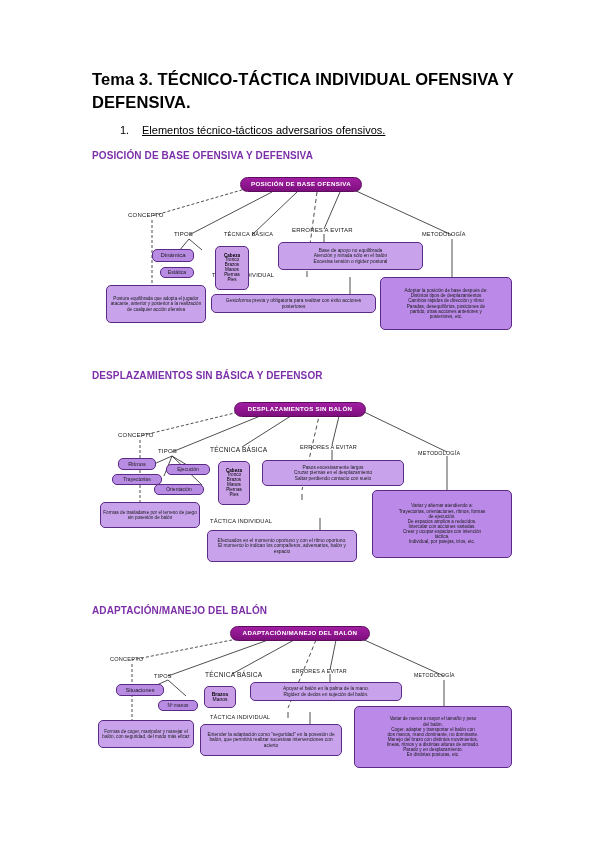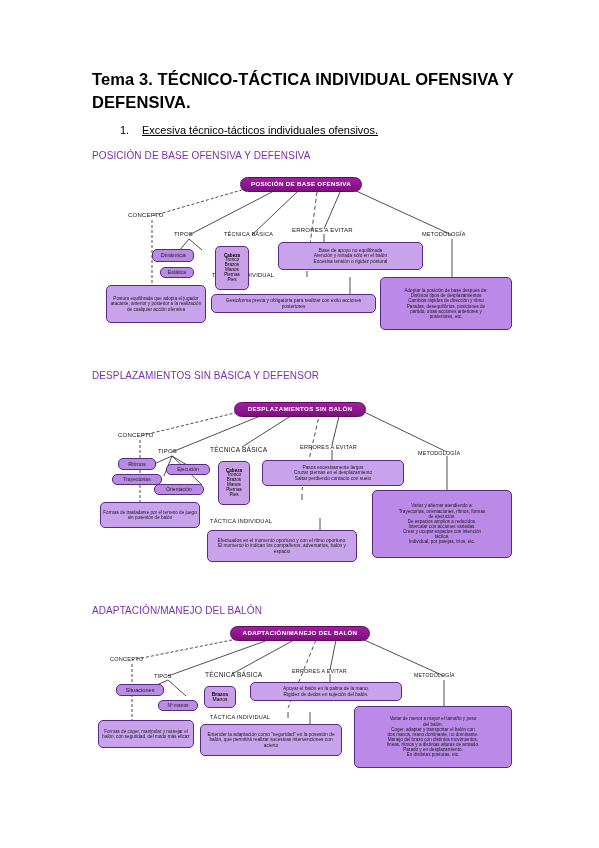--- a/index.html
+++ b/index.html
@@ -20,21 +20,21 @@
   }
   .numbered-item{
     position:absolute;left:120px;top:123px;width:400px;
     font-size:11px;line-height:14px;
   }
   .numbered-item .num{display:inline-block;width:22px;}
   .numbered-item .txt{text-decoration:underline;}
 
   .section-head{
     position:absolute;left:92px;
-    font-size:10px;font-weight:normal;color:#7b2fa8;
+    font-size:10px;font-weight:bold;color:#7b2fa8;
     letter-spacing:.1px;white-space:nowrap;
   }
   #sec1{top:150px;}
   #sec2{top:370px;}
   #sec3{top:605px;}
 
   
   .diagram{position:absolute;left:92px;width:420px;}
   #dia1{top:172px;height:182px;}
   #dia2{top:390px;height:190px;}
@@ -88,21 +88,21 @@
   .stacklist span:first-child{font-weight:bold;}
 </style>
 </head>
 <body>
 
 <div class="page">
 
   <div class="doc-title">Tema 3. TÉCNICO-TÁCTICA INDIVIDUAL OFENSIVA Y DEFENSIVA.</div>
 
   <div class="numbered-item">
-    <span class="num">1.</span><span class="txt">Excesiva técnico-tácticos individuales ofensivos.</span>
+    <span class="num">1.</span><span class="txt">Elementos técnico-tácticos adversarios ofensivos.</span>
   </div>
 
   <div class="section-head" id="sec1">POSICIÓN DE BASE OFENSIVA Y DEFENSIVA</div>
 
   <div class="diagram" id="dia1">
     <svg viewBox="0 0 420 182" preserveAspectRatio="none">
       <g stroke="#222" stroke-width="0.8" fill="none">
         <path d="M160,15 L60,44" stroke-dasharray="3,2"></path>
         <path d="M180,20 L97,63"></path>
         <path d="M205,20 L160,63"></path>

